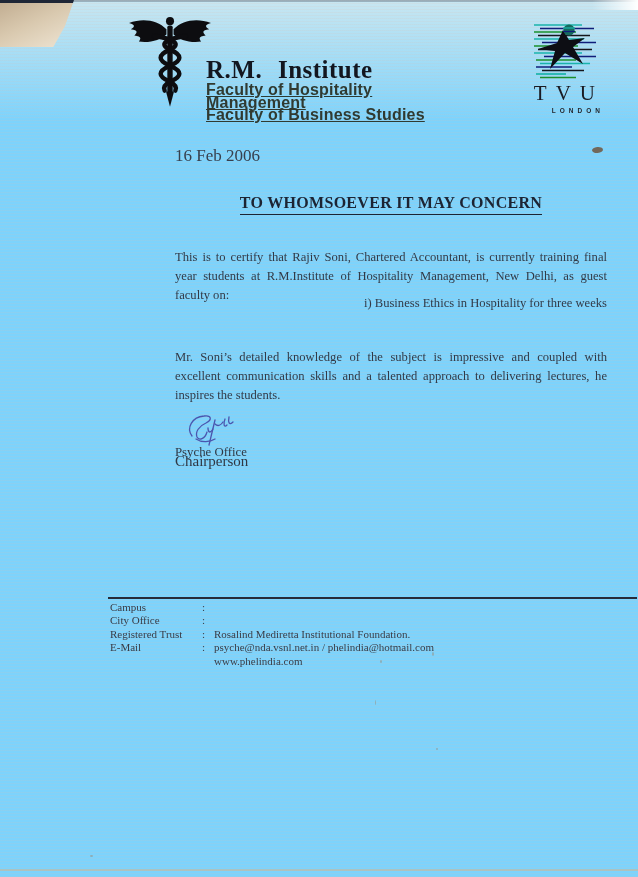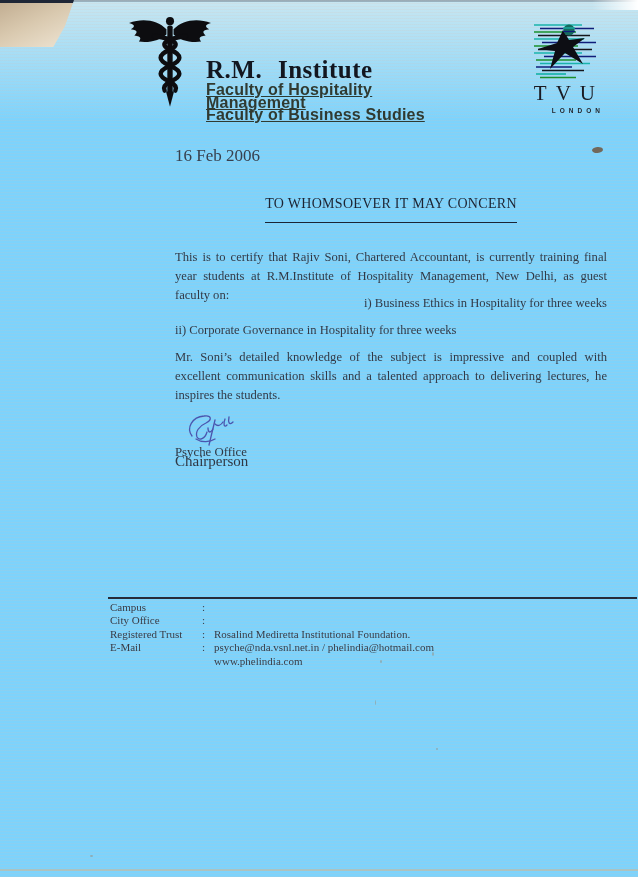--- a/index.html
+++ b/index.html
@@ -56,22 +56,22 @@
     font-size:6.5px;font-weight:bold;color:#23272f;letter-spacing:4px;margin-top:3px;margin-left:8px;
   }
 
   
   .date-line{left:175px;top:146px;font-size:17px;color:#37404e;}
   .smudge{left:592px;top:147px;width:11px;height:6px;background:#6e563f;border-radius:50%;opacity:.85;transform:rotate(-6deg);}
   .subject-line{
     left:175px;top:194px;width:432px;text-align:center;
   }
   .subject-inner{
-    display:inline-block;font-size:14px;font-weight:normal;color:#1c2433;
-    letter-spacing:0.3px;border-bottom:1.6px solid #1c2433;padding-bottom:10px;
+    display:inline-block;font-size:16px;font-weight:bold;color:#1c2433;
+    letter-spacing:0.3px;border-bottom:1.6px solid #1c2433;padding-bottom:2px;
   }
   .para{font-size:12.6px;line-height:19px;text-align:justify;color:#323a47;}
   .para-1{left:175px;top:248px;width:432px;}
   .list-1{left:175px;top:294px;width:432px;text-align:right;}
   .list-2{left:175px;top:321px;width:432px;text-align:left;}
   .para-2{left:175px;top:348px;width:432px;}
 
   .signature{left:182px;top:412px;width:60px;height:36px;}
   .signatory-name{left:175px;top:445px;font-size:12.8px;color:#2f3845;line-height:15px;}
   .signatory-title{left:175px;top:454px;font-size:15px;color:#2f3845;line-height:15px;}
@@ -151,21 +151,20 @@
 
   <div class="abs date-line">16 Feb 2006</div>
   <div class="abs smudge"></div>
 
   <div class="abs subject-line">
     <span class="subject-inner">TO WHOMSOEVER IT MAY CONCERN</span>
   </div>
 
   <div class="abs para para-1">This is to certify that Rajiv Soni, Chartered Accountant, is currently training final year students at R.M.Institute of Hospitality Management, New Delhi, as guest faculty on:</div>
   <div class="abs para list-1">i) Business Ethics in Hospitality for three weeks</div>
-  <div class="abs para list-2">ii) Corporate Governance in Hospitality for three weeks</div>
   <div class="abs para para-2">Mr. Soni’s detailed knowledge of the subject is impressive and coupled with excellent communication skills and a talented approach to delivering lectures, he inspires the students.</div>
 
   <svg class="abs signature" viewBox="0 0 60 36" xmlns="http://www.w3.org/2000/svg">
     <g fill="none" stroke="#4a55ae" stroke-width="1.3" stroke-linecap="round">
       <path d="M10,24 C4,16 10,5 22,4 C30,3 30,8 24,11 C17,14 13,20 15,25 C17,29 23,27 25,20"></path>
       <path d="M26,16 C26,20 28,22 31,17"></path>
       <path d="M33,8 C31,16 29,25 27,33"></path>
       <path d="M33,12 C36,15 39,13 41,10"></path>
       <path d="M43,7 C41,12 42,16 45,13"></path>
       <path d="M47,5 C46,10 47,14 51,10"></path>

